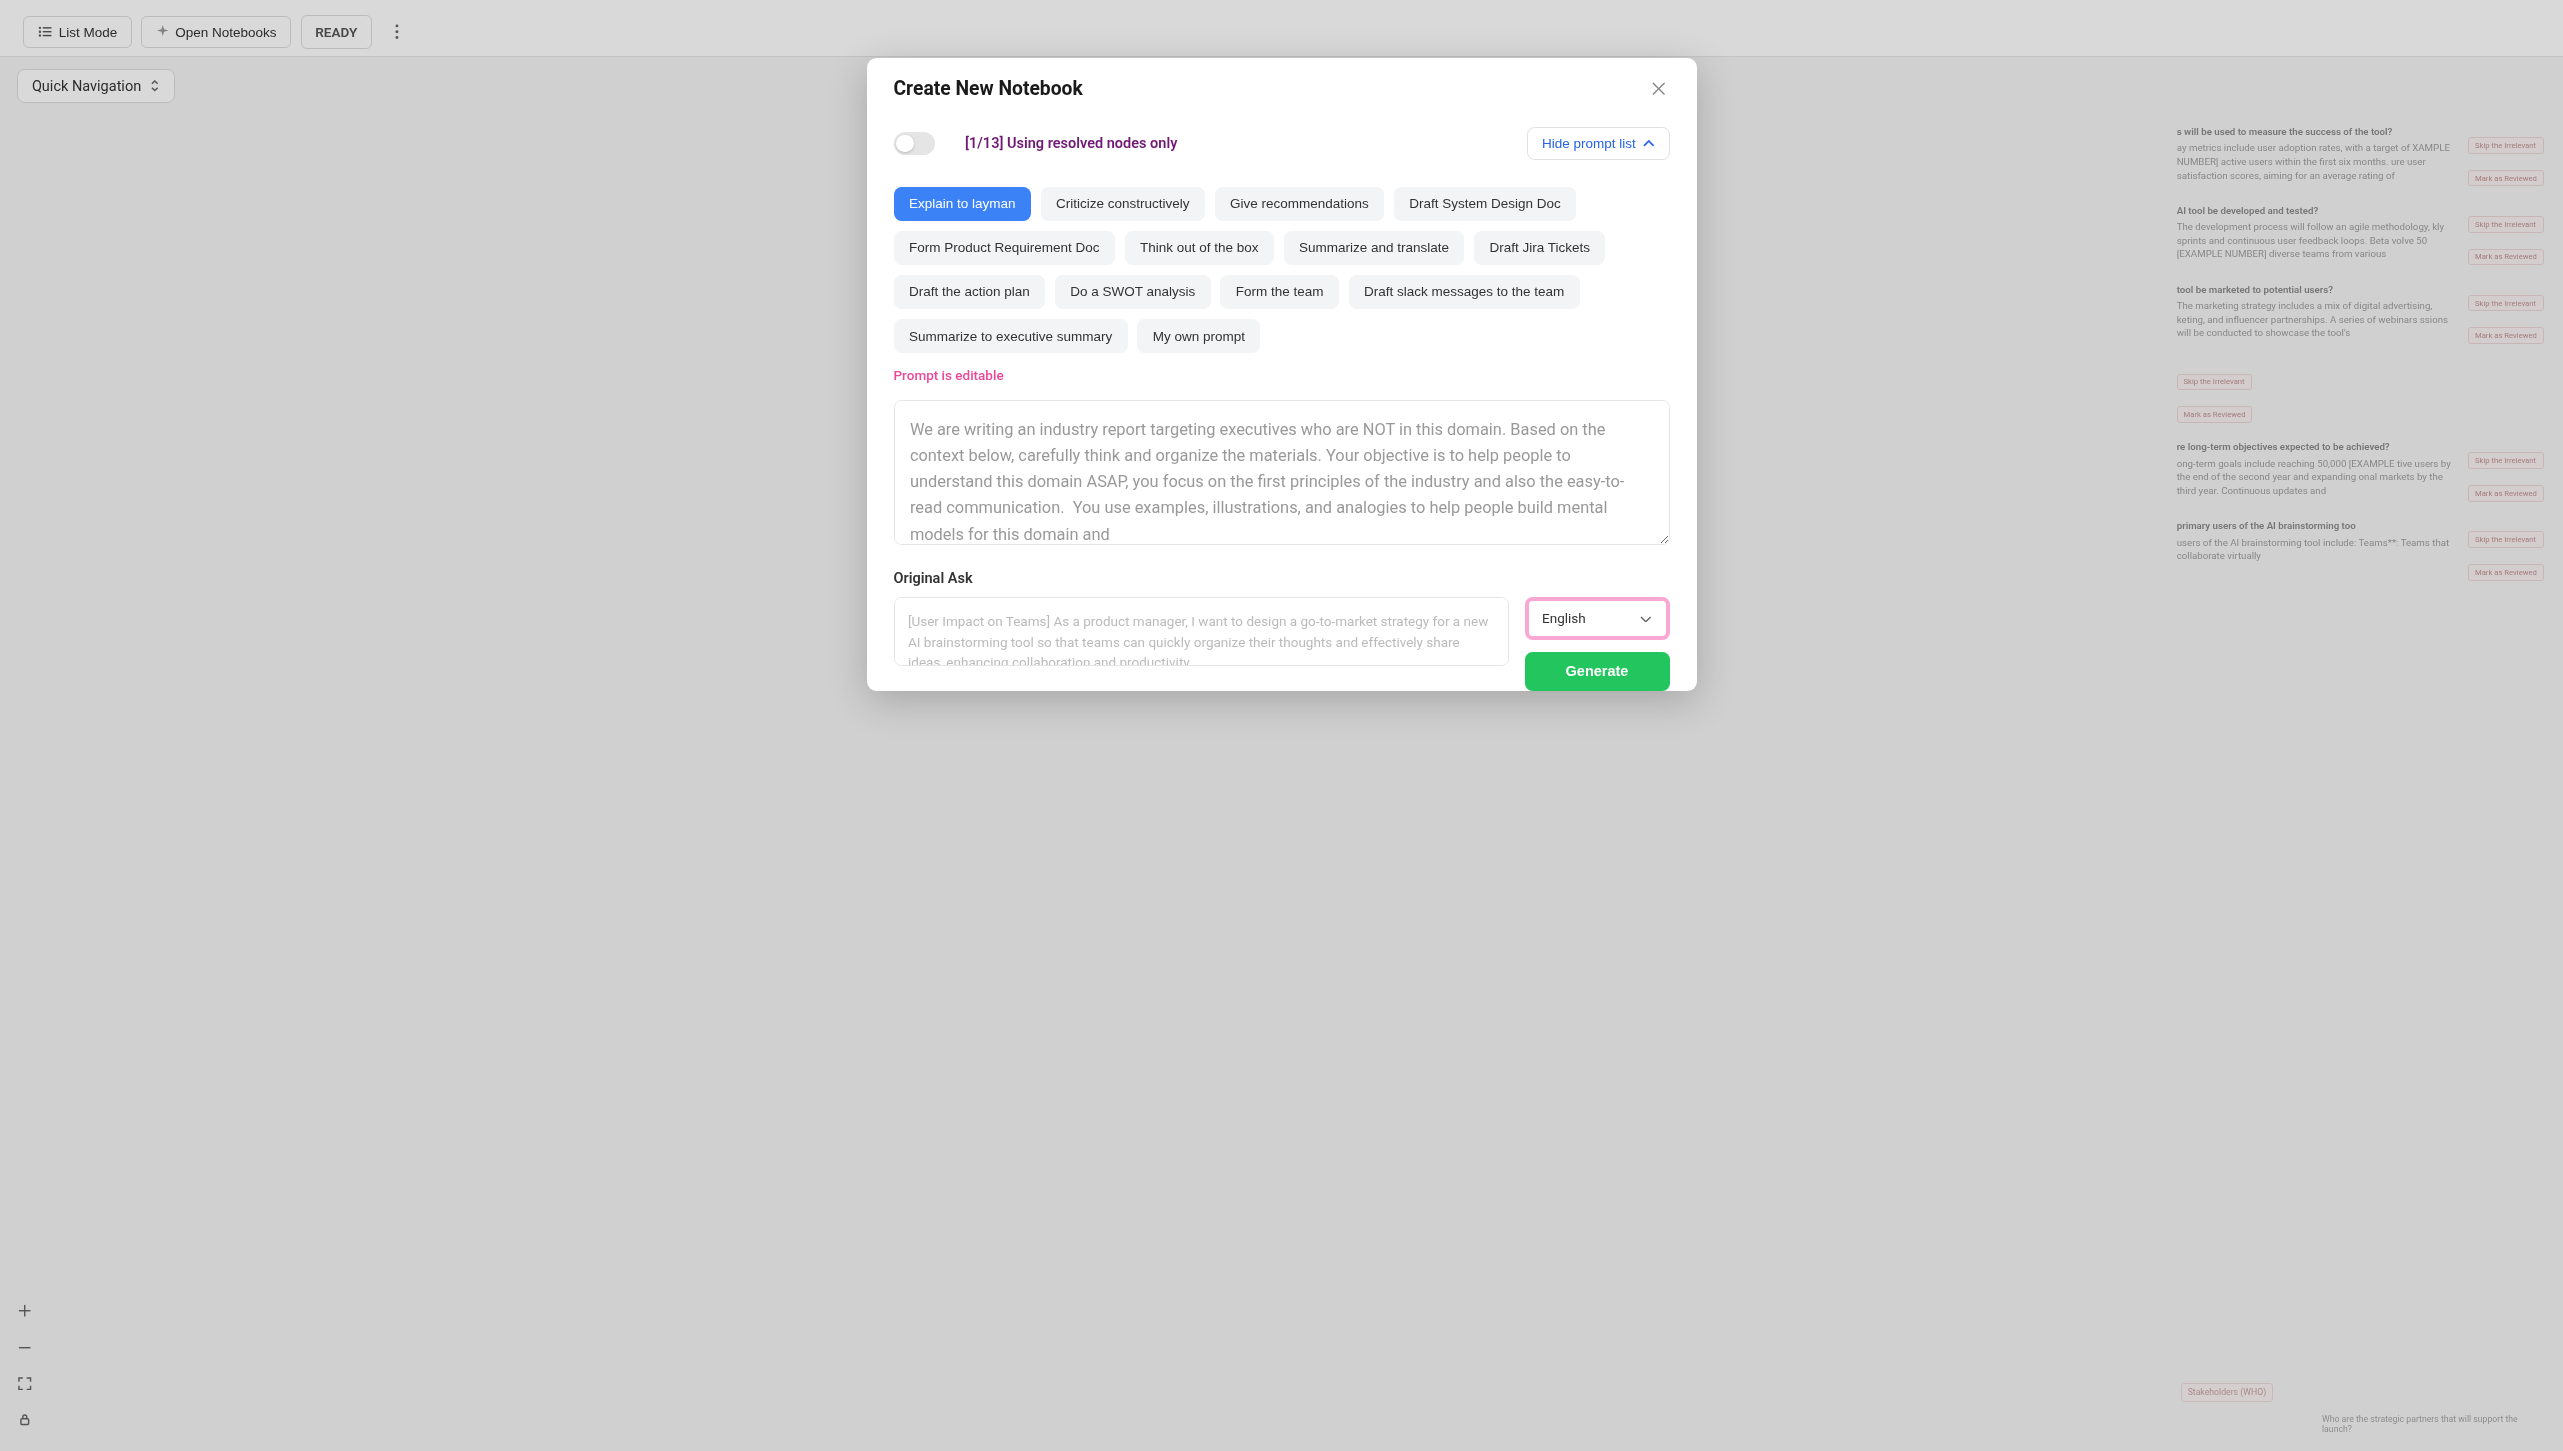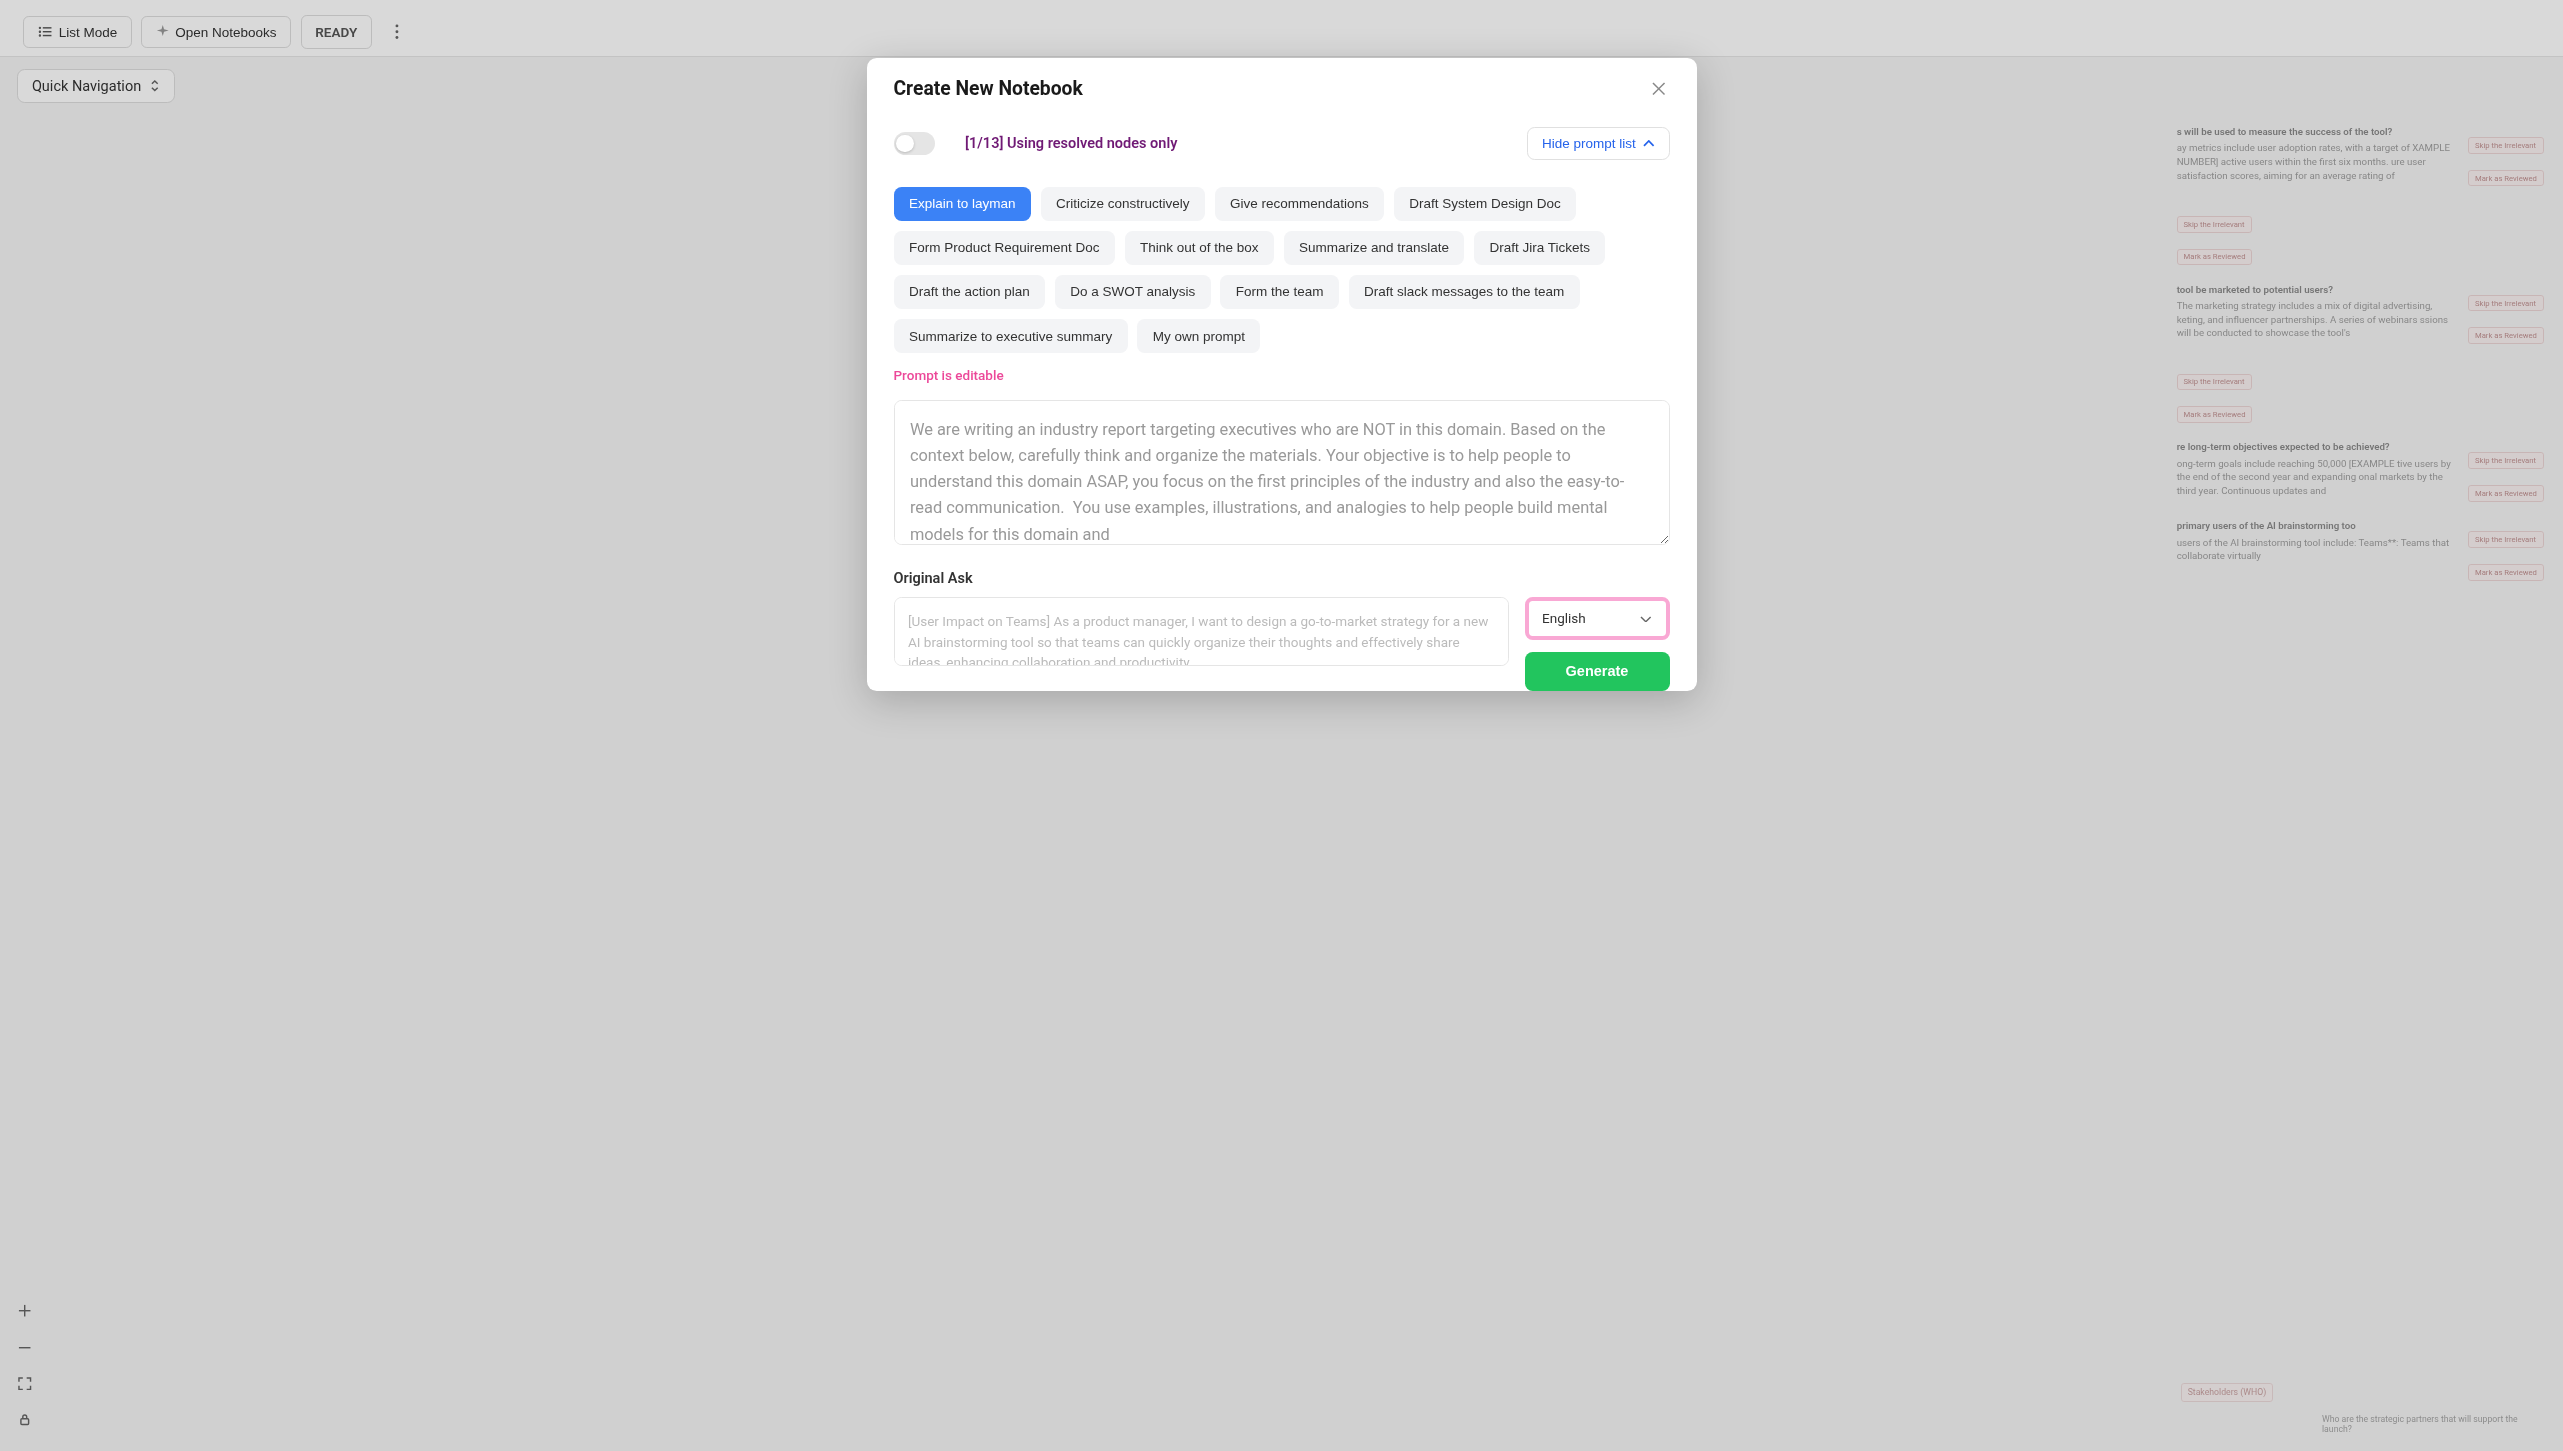--- a/index.html
+++ b/index.html
@@ -117,20 +117,24 @@
         <div class="bg-card-text">
           <div class="bg-card-title">s will be used to measure the success of the tool?</div>
           <div>ay metrics include user adoption rates, with a target of XAMPLE NUMBER] active users within the first six months. ure user satisfaction scores, aiming for an average rating of</div>
         </div>
         <div class="bg-card-btns">
           <div class="bg-mini-btn">Skip the Irrelevant</div>
           <div class="bg-mini-btn">Mark as Reviewed</div>
         </div>
       </div>
       <div class="bg-card">
+        <div class="bg-card-text">
+          <div class="bg-card-title">AI tool be developed and tested?</div>
+          <div>The development process will follow an agile methodology, kly sprints and continuous user feedback loops. Beta volve 50 [EXAMPLE NUMBER] diverse teams from various</div>
+        </div>
         <div class="bg-card-btns">
           <div class="bg-mini-btn">Skip the Irrelevant</div>
           <div class="bg-mini-btn">Mark as Reviewed</div>
         </div>
       </div>
       <div class="bg-card">
         <div class="bg-card-text">
           <div class="bg-card-title">tool be marketed to potential users?</div>
           <div>The marketing strategy includes a mix of digital advertising, keting, and influencer partnerships. A series of webinars ssions will be conducted to showcase the tool's</div>
         </div>

